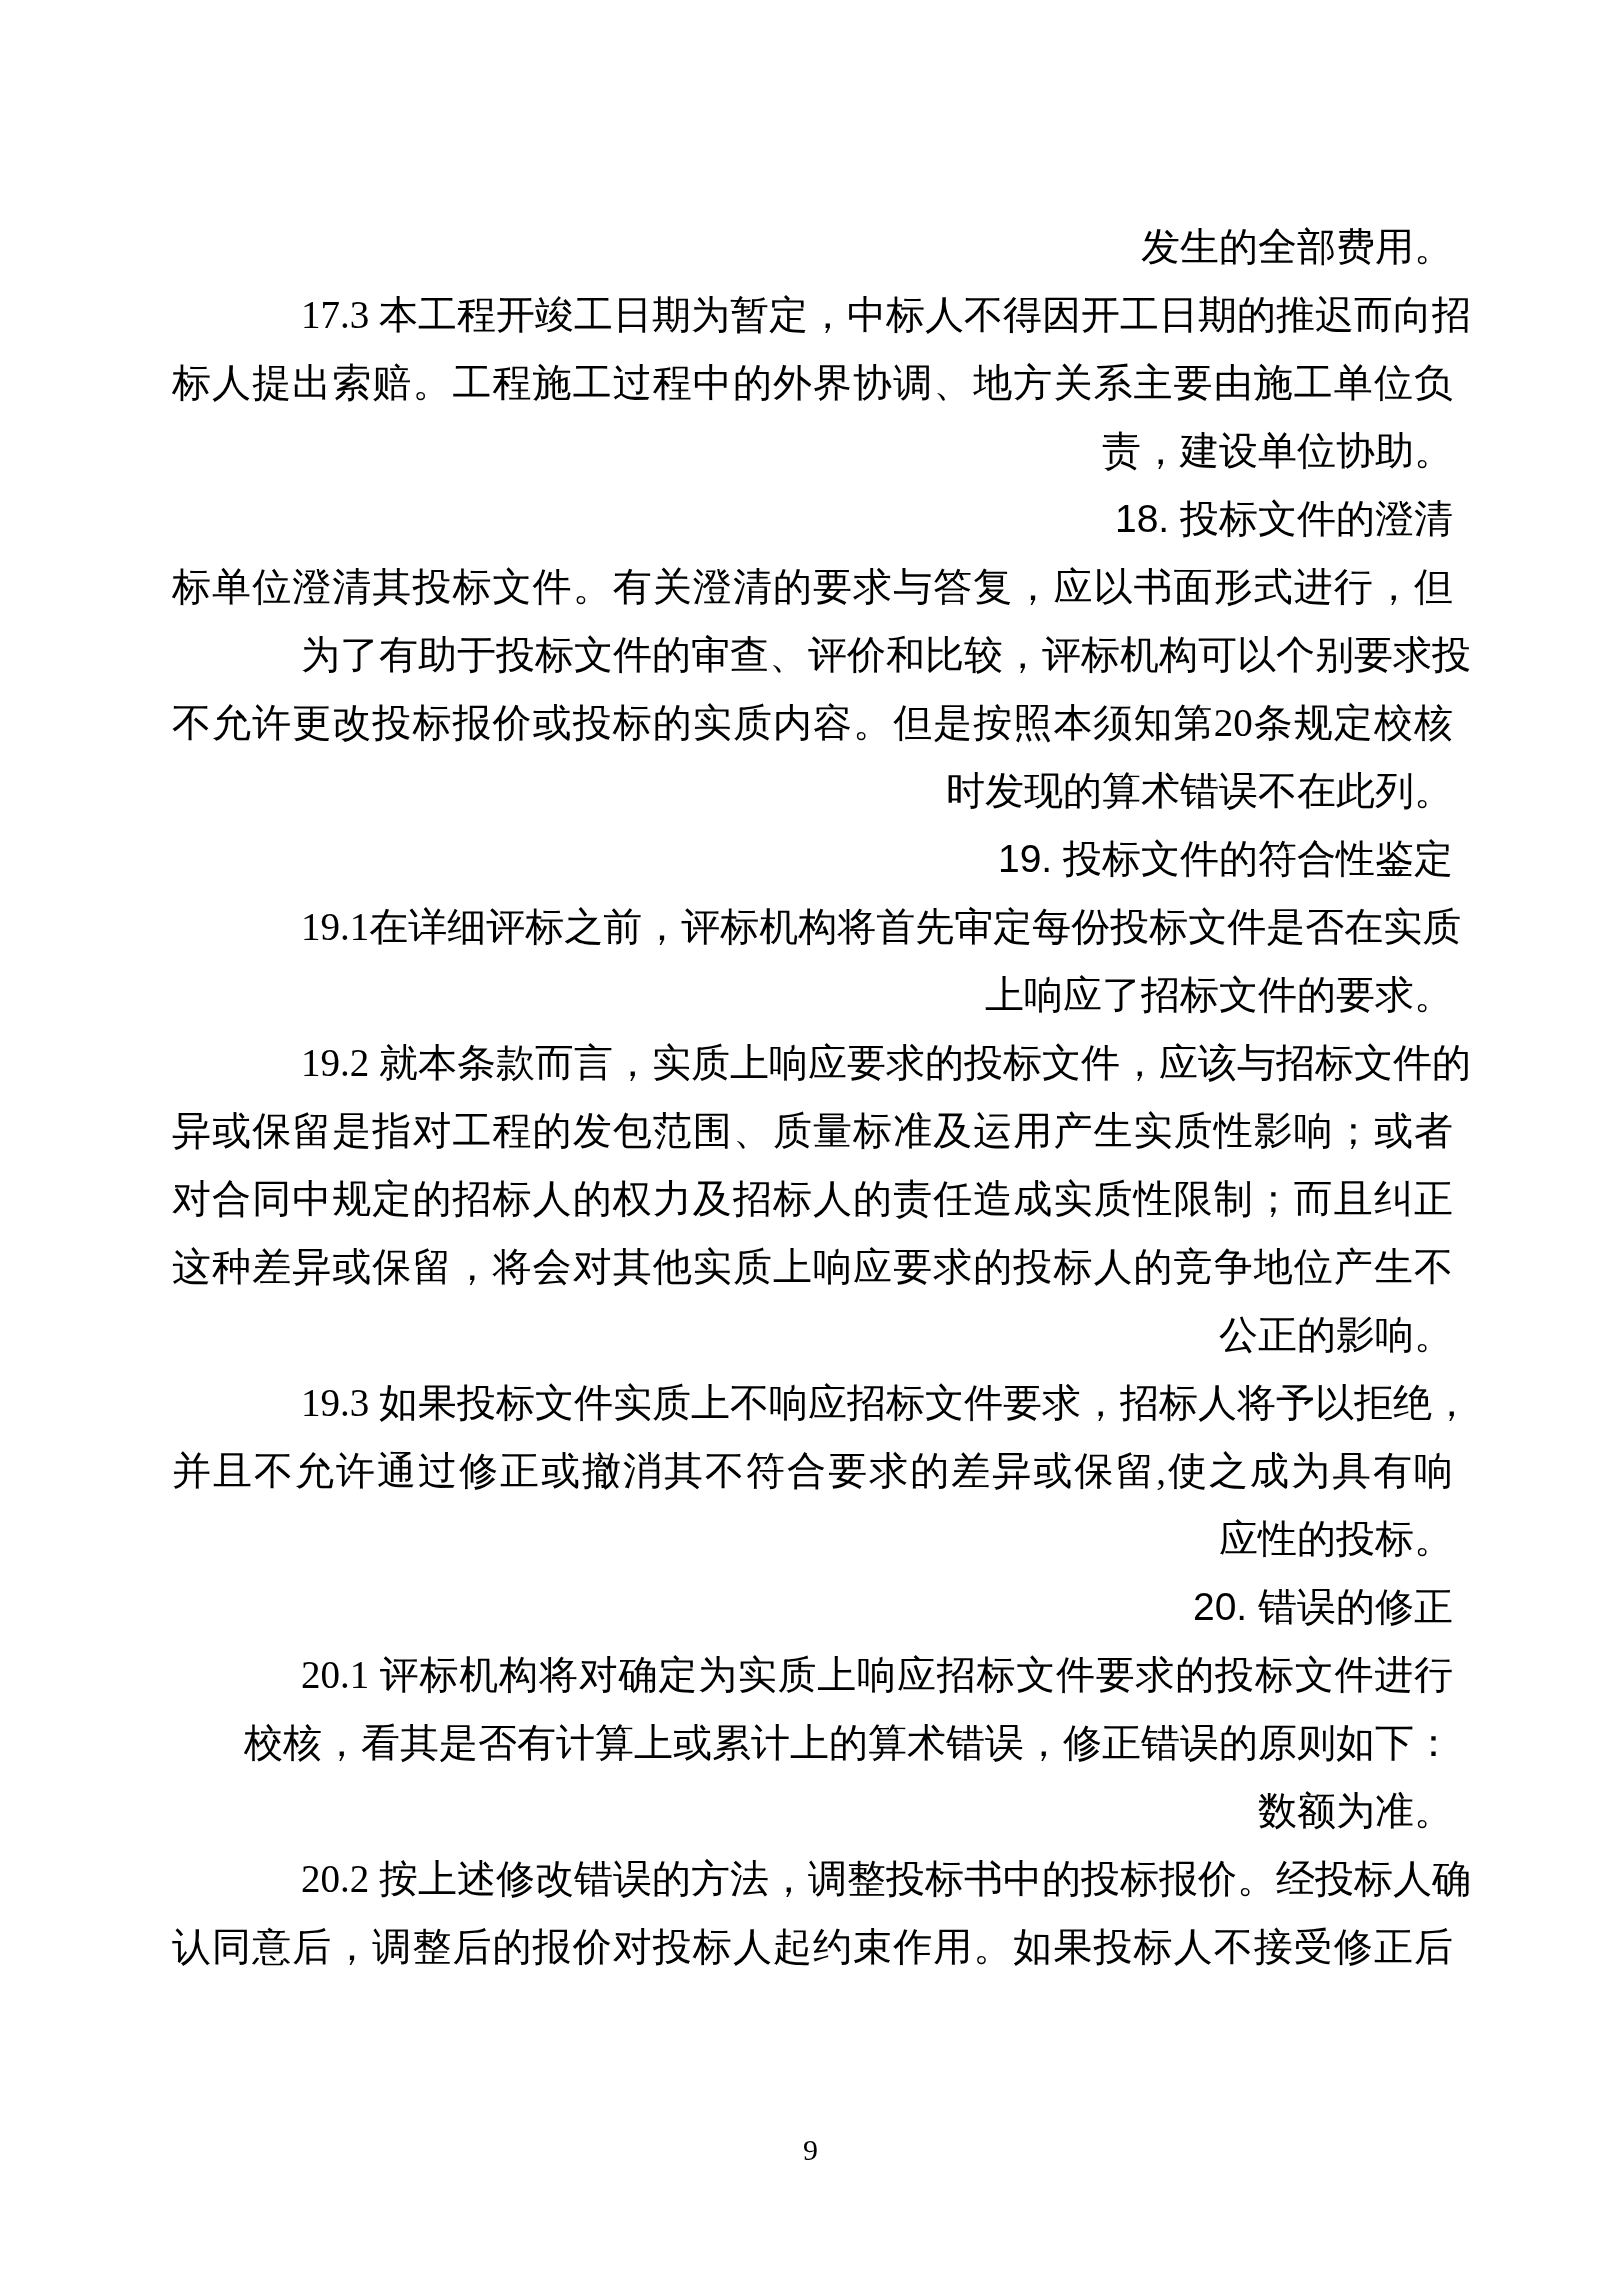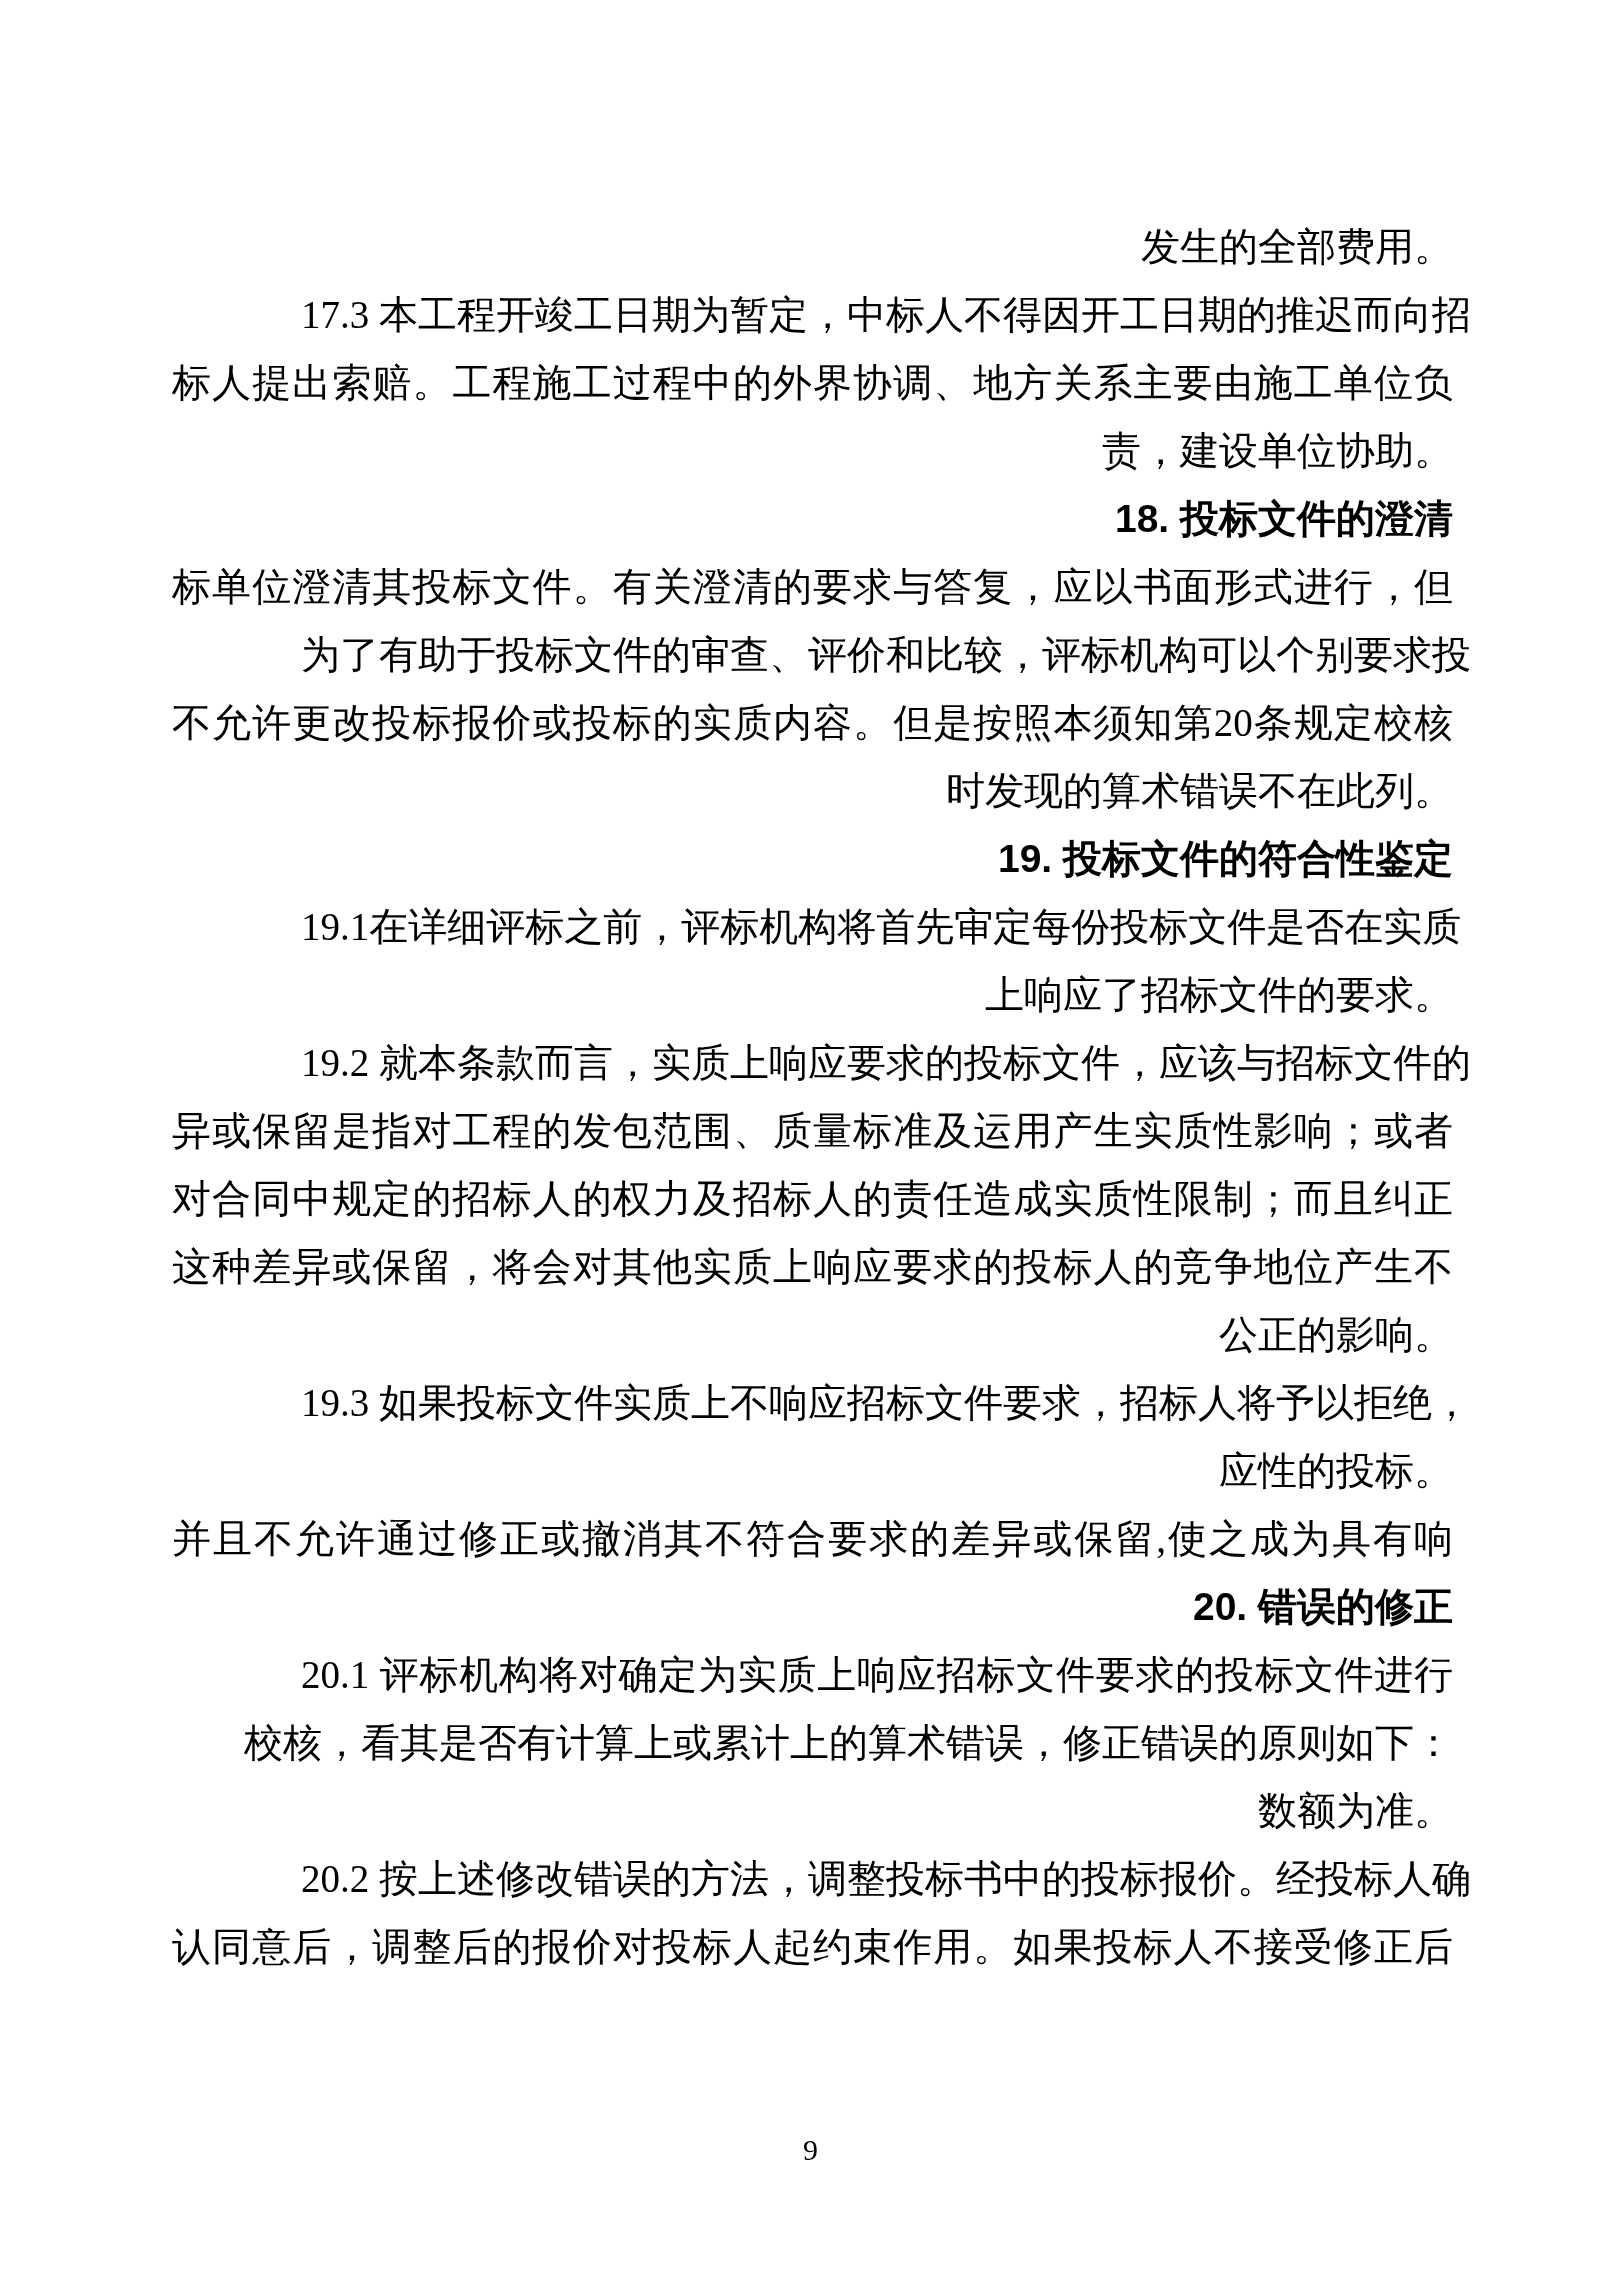--- a/index.html
+++ b/index.html
@@ -31,21 +31,21 @@
   }
   .line.fill {
     text-align: justify;
     text-align-last: justify;
     text-justify: inter-character;
   }
   .line.indent {
     text-indent: 129px;
   }
   .line.bold {
-    font-weight: 700;
+    font-weight: 400;
     font-family: "Liberation Sans", "DejaVu Sans", sans-serif;
   }
   .page-number {
     position: absolute;
     left: 0;
     top: 2130px;
     width: 100%;
     text-align: center;
     font-size: 30px;
     line-height: 39px;
@@ -69,22 +69,22 @@
     <div class="line">时发现的算术错误不在此列。</div>
     <div class="line indent bold">19. 投标文件的符合性鉴定</div>
     <div class="line indent fill">19.1在详细评标之前，评标机构将首先审定每份投标文件是否在实质</div>
     <div class="line">上响应了招标文件的要求。</div>
     <div class="line indent fill">19.2 就本条款而言，实质上响应要求的投标文件，应该与招标文件的</div>
     <div class="line fill">异或保留是指对工程的发包范围、质量标准及运用产生实质性影响；或者</div>
     <div class="line fill">对合同中规定的招标人的权力及招标人的责任造成实质性限制；而且纠正</div>
     <div class="line fill">这种差异或保留，将会对其他实质上响应要求的投标人的竞争地位产生不</div>
     <div class="line">公正的影响。</div>
     <div class="line indent fill">19.3 如果投标文件实质上不响应招标文件要求，招标人将予以拒绝，</div>
+    <div class="line fill">并且不允许通过修正或撤消其不符合要求的差异或保留,使之成为具有响</div>
     <div class="line">应性的投标。</div>
-    <div class="line fill">并且不允许通过修正或撤消其不符合要求的差异或保留,使之成为具有响</div>
     <div class="line indent bold">20. 错误的修正</div>
     <div class="line indent fill">20.1 评标机构将对确定为实质上响应招标文件要求的投标文件进行</div>
     <div class="line">校核，看其是否有计算上或累计上的算术错误，修正错误的原则如下：</div>
     <div class="line">数额为准。</div>
     <div class="line indent fill">20.2 按上述修改错误的方法，调整投标书中的投标报价。经投标人确</div>
     <div class="line fill">认同意后，调整后的报价对投标人起约束作用。如果投标人不接受修正后</div>
   </div>
   <div class="page-number">9</div>
 </div>
 

